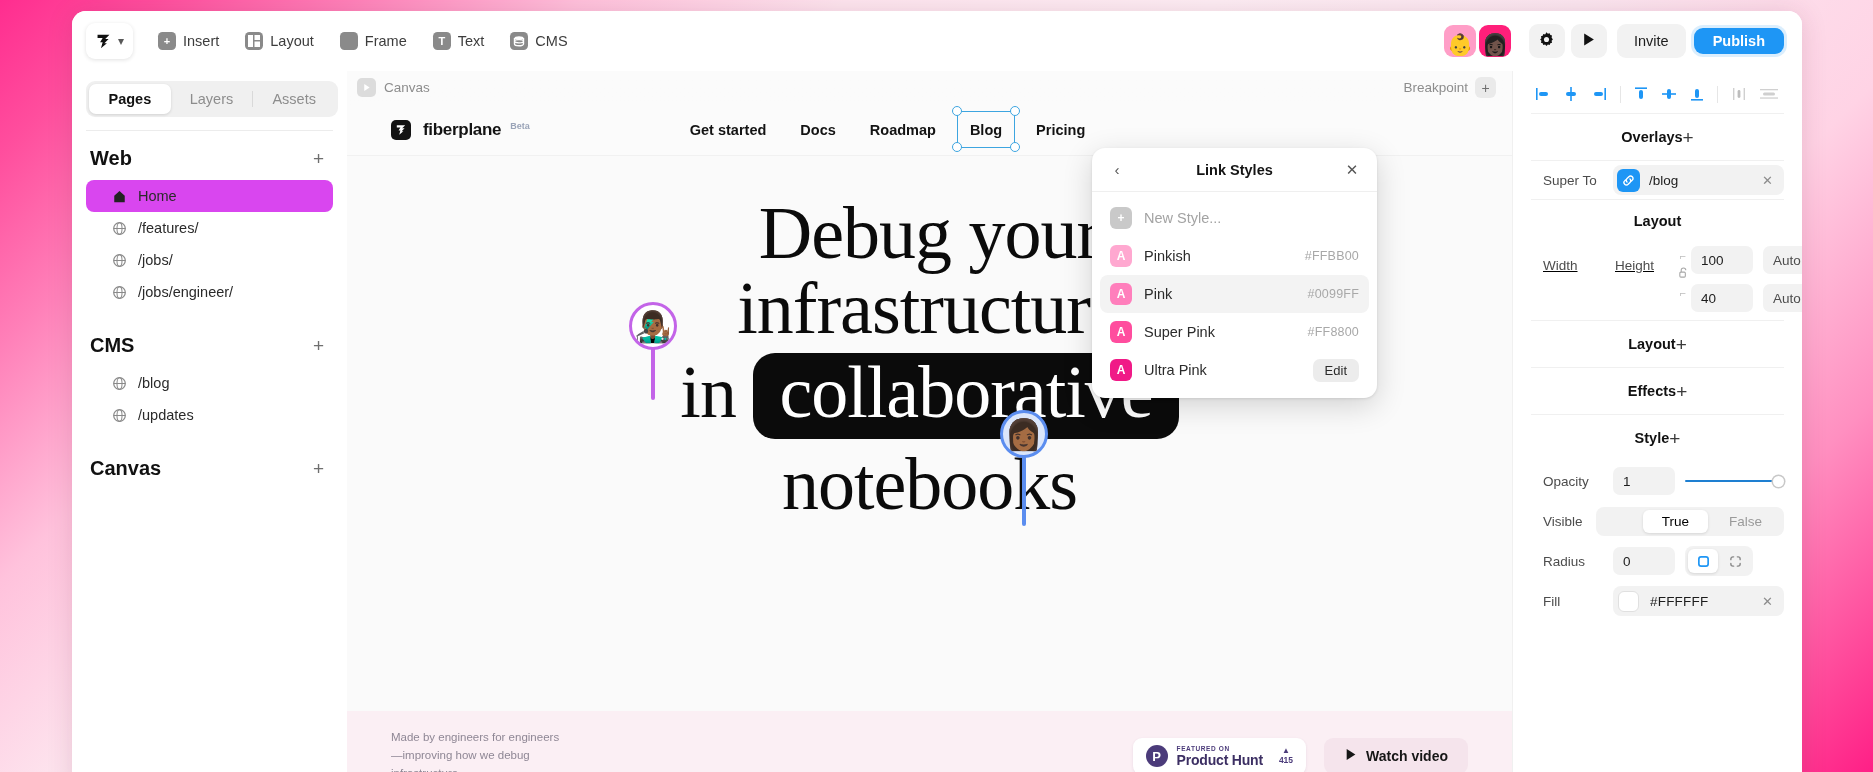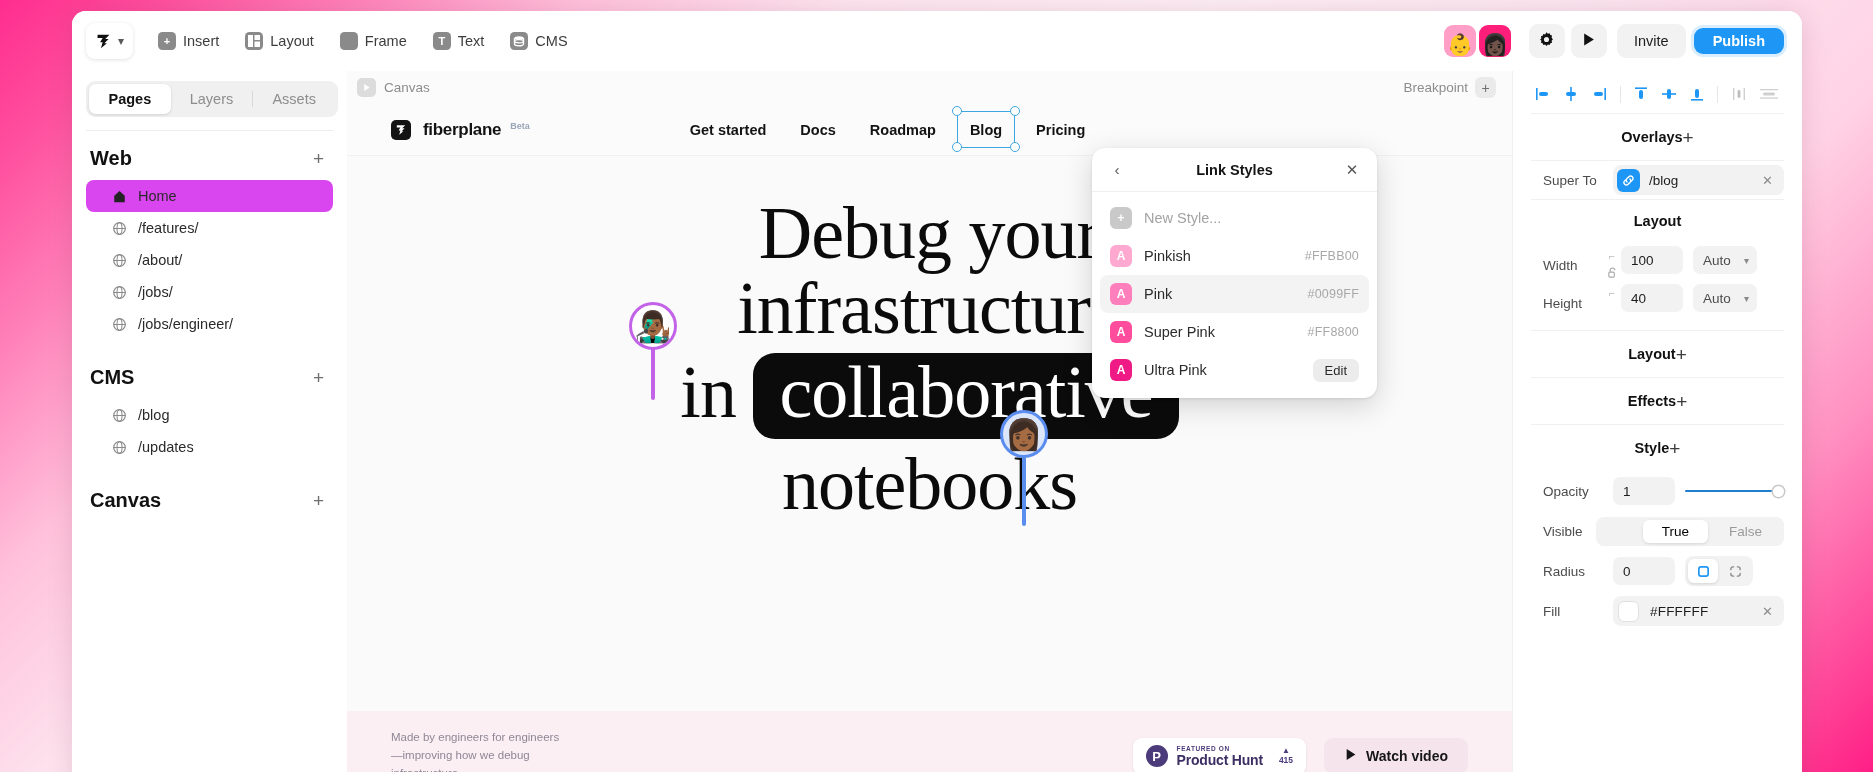--- a/index.html
+++ b/index.html
@@ -278,21 +278,21 @@
     display:flex; align-items:center; padding: 0 10px;
     font-size:13.5px; color:#1c1c1c; cursor:text;
   }
   .sel-input {
     width: 64px; height: 28px; background:#f2f2f2; border-radius:7px;
     display:flex; align-items:center; justify-content:space-between;
     padding: 0 8px 0 10px; font-size:13.5px; color:#4d4d4d; cursor:pointer;
   }
   .lock-col { width: 18px; display:flex; flex-direction:column; align-items:center; }
   .wh-block { display:flex; align-items:flex-start; gap:0; padding: 4px 0 8px 0;}
-  .wh-labels { display:flex; flex-direction:column; }
+  .wh-labels { display:flex; flex-direction:row;text-decoration:underline; }
   .wh-labels .field-label { height:38px; display:flex; align-items:center; }
   .wh-bracket { width:16px; display:flex; align-items:center; justify-content:center; color:#bdbdbd; font-size:11px;}
   .wh-fields { display:flex; flex-direction:column; gap:10px; }
   .wh-line { display:flex; align-items:center; gap:10px; }
   .seg {
     display:flex; background:#f2f2f2; border-radius:8px; padding:3px; gap:2px;
   }
   .seg-opt {
     padding: 4px 19px; border-radius:6px; font-size:13.5px; color:#9a9a9a; cursor:pointer;
   }
@@ -422,30 +422,20 @@
     </div>
     <div class="page-row">
       <span>
         <svg class="gico" viewBox="0 0 16 16">
             <circle cx="8" cy="8" r="6.2" fill="none" stroke="#8a8a8a" stroke-width="1.3"></circle>
             <ellipse cx="8" cy="8" rx="2.7" ry="6.2" fill="none" stroke="#8a8a8a" stroke-width="1.1"></ellipse>
             <path d="M1.8 8h12.4" stroke="#8a8a8a" stroke-width="1.1"></path>
           </svg>
       </span>
       <span>/features/</span>
-    </div>
-    <div class="page-row">
-      <span>
-        <svg class="gico" viewBox="0 0 16 16">
-            <circle cx="8" cy="8" r="6.2" fill="none" stroke="#8a8a8a" stroke-width="1.3"></circle>
-            <ellipse cx="8" cy="8" rx="2.7" ry="6.2" fill="none" stroke="#8a8a8a" stroke-width="1.1"></ellipse>
-            <path d="M1.8 8h12.4" stroke="#8a8a8a" stroke-width="1.1"></path>
-          </svg>
-      </span>
-      <span>/about/</span>
     </div>
     <div class="page-row">
       <span>
         <svg class="gico" viewBox="0 0 16 16">
             <circle cx="8" cy="8" r="6.2" fill="none" stroke="#8a8a8a" stroke-width="1.3"></circle>
             <ellipse cx="8" cy="8" rx="2.7" ry="6.2" fill="none" stroke="#8a8a8a" stroke-width="1.1"></ellipse>
             <path d="M1.8 8h12.4" stroke="#8a8a8a" stroke-width="1.1"></path>
           </svg>
       </span>
       <span>/jobs/</span>

